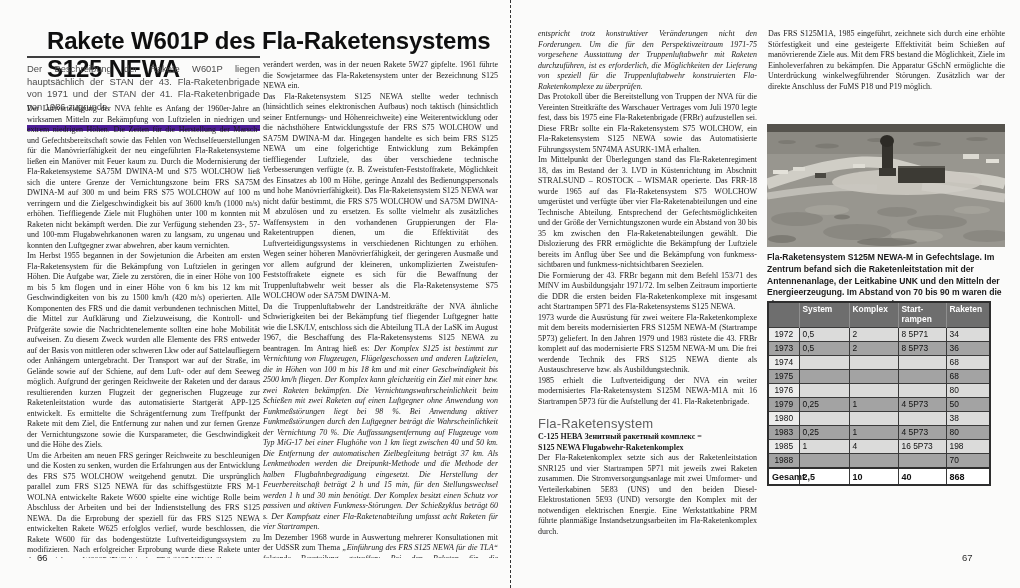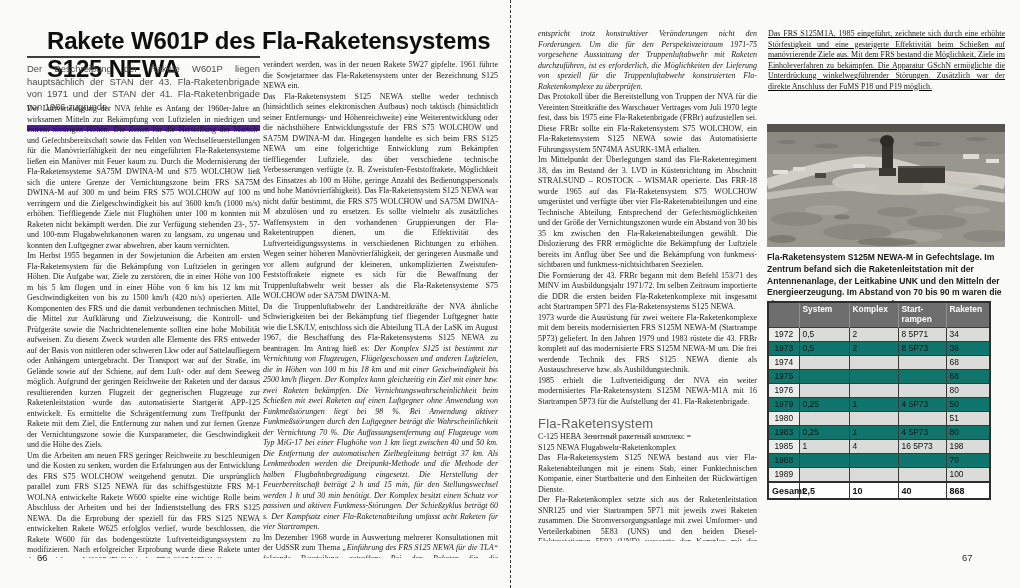--- a/index.html
+++ b/index.html
@@ -23,27 +23,27 @@
     font-size:9.4px; line-height:12.6px; color:#4c4c4c; text-align:justify; }
 
   .body-col { overflow:hidden; }
   .body-text p { font-size:8px; line-height:10.5px; text-align:justify;
     color:#1c1c1c; hyphens:auto; -webkit-hyphens:auto; }
   .italic { font-style:italic; }
 
   #left-col1 { left:27px;  top:104px; width:233px; height:454px; }
   #left-col2 { left:263px; top:60px;  width:235px; height:498px; }
   #right-col1 { left:538px; top:29px; width:219px; height:512px; }
-  #right-col2-text { left:768px; top:29px; width:237px; height:92px;text-decoration:underline; }
+  #right-col2-text { left:768px; top:29px; width:237px; height:92px; }
 
   .section-heading { margin-top:9px;
     font-family:"Liberation Sans","DejaVu Sans",sans-serif;
     font-size:13px; font-weight:normal; color:#5f5f5f; letter-spacing:0.2px;
     line-height:16px; }
-  .sub-heading { font-weight:normal; font-size:8.4px; line-height:10.5px; color:#161616;
+  .sub-heading { font-weight:bold; font-size:8.4px; line-height:10.5px; color:#161616;
     text-align:right; }
 
   
   .photo-frame { left:767px; top:124px; width:238px; height:123px; background:#98968f; }
   .photo-frame svg { display:block; width:100%; height:100%; }
 
   .photo-caption { left:767px; top:252px; width:238px;
     font-family:"Liberation Sans","DejaVu Sans",sans-serif;
     font-weight:bold; font-size:8.6px; line-height:11.8px; color:#1b1b1b; }
 
@@ -54,21 +54,21 @@
     font-family:"Liberation Sans","DejaVu Sans",sans-serif; }
   th { background:#6e6e6e; color:#ffffff; font-size:8.4px; line-height:9.5px;
     font-weight:bold; text-align:left; padding:2px 3px 3px 3px;
     white-space:pre-line; vertical-align:top; border-left:1px solid #8f8f8f; }
   th:first-child { border-left:none; }
   td { border:1px solid #3a3a3a; font-size:8.4px; line-height:10px;
     padding:1px 3px 2px 3px; color:#111; height:11px; }
   td.year { background:#fdfdfc;text-align:center; }
   tr.stripe td { background:#dbdbda; }
   tr.stripe td.year { background:#ececeb; }
-  tr.plain td { background:#0f766e;margin-left:34px; }
+  tr.plain td { background:#a3a3a3;margin-left:34px; }
   tr.total td { background:#ffffff; font-weight:bold; font-size:9px;
     border-top:2px solid #2e2e2e; padding:2.5px 3px; }
 
   .page-number { font-family:"Liberation Sans","DejaVu Sans",sans-serif;
     font-size:9.5px; color:#2e2e2e; }
   #pn-left { left:37px; top:552px; }
   #pn-right { left:962px; top:552px; }
 </style>
 </head>
 <body>
@@ -102,21 +102,20 @@
   <div id="right-col1" class="abs body-col body-text">
     <p class="italic">entspricht trotz konstruktiver Veränderungen nicht den Forderungen. Um die für den Perspektivzeitraum 1971-75 vorgesehene Ausstattung der Truppenluftabwehr mit Raketen durchzuführen, ist es erforderlich, die Möglichkeiten der Lieferung von speziell für die Truppenluftabwehr konstruierten Fla-Raketenkomplexe zu überprüfen.</p>
     <p>Das Protokoll über die Bereitstellung von Truppen der NVA für die Vereinten Streitkräfte des Warschauer Vertrages vom Juli 1970 legte fest, dass bis 1975 eine Fla-Raketenbrigade (FRBr) aufzustellen sei. Diese FRBr sollte ein Fla-Raketensystem S75 WOLCHOW, ein Fla-Raketensystem S125 NEWA sowie das Automatisierte Führungssystem 5N74MA ASURK-1MÄ erhalten.</p>
     <p>Im Mittelpunkt der Überlegungen stand das Fla-Raketenregiment 18, das im Bestand der 3. LVD in Küstenrichtung im Abschnitt STRALSUND – ROSTOCK – WISMAR operierte. Das FRR-18 wurde 1965 auf das Fla-Raketensystem S75 WOLCHOW umgerüstet und verfügte über vier Fla-Raketenabteilungen und eine Technische Abteilung. Entsprechend der Gefechtsmöglichkeiten und der Größe der Vernichtungszonen wurde ein Abstand von 30 bis 35 km zwischen den Fla-Raketenabteilungen gewählt. Die Dislozierung des FRR ermöglichte die Bekämpfung der Luftziele bereits im Anflug über See und die Bekämpfung von funkmess-sichtbaren und funkmess-nichtsichtbaren Seezielen.</p>
     <p>Die Formierung der 43. FRBr begann mit dem Befehl 153/71 des MfNV im Ausbildungsjahr 1971/72. Im selben Zeitraum importierte die DDR die ersten beiden Fla-Raketenkomplexe mit insgesamt acht Startrampen 5P71 des Fla-Raketensystems S125 NEWA.</p>
     <p>1973 wurde die Ausrüstung für zwei weitere Fla-Raketenkomplexe mit dem bereits modernisierten FRS S125M NEWA-M (Startrampe 5P73) geliefert. In den Jahren 1979 und 1983 rüstete die 43. FRBr komplett auf das modernisierte FRS S125M NEWA-M um. Die frei werdende Technik des FRS S125 NEWA diente als Austauschreserve bzw. als Ausbildungstechnik.</p>
     <p>1985 erhielt die Luftverteidigung der NVA ein weiter modernisiertes Fla-Raketensystem S125M NEWA-M1A mit 16 Startrampen 5P73 für die Aufstellung der 41. Fla-Raketenbrigade.</p>
     <h2 class="section-heading">Fla-Raketensystem</h2>
     <p class="sub-heading">C-125 НЕВА Зенитный ракетный комплекс =</p>
     <p class="sub-heading">S125 NEWA Flugabwehr-Raketenkomplex</p>
-    <p>Das Fla-Raketensystem S125 NEWA bestand aus vier Fla-Raketenabteilungen mit je einem Stab, einer Funktechnischen Kompanie, einer Startbatterie und den Einheiten der Rückwärtigen Dienste.</p>
     <p>Der Fla-Raketenkomplex setzte sich aus der Raketenleitstation SNR125 und vier Startrampen 5P71 mit jeweils zwei Raketen zusammen. Die Stromversorgungsanlage mit zwei Umformer- und Verteilerkabinen 5E83 (UNS) und den beiden Diesel-Elektrostationen 5E93 (UND) versorgte den Komplex mit der notwendigen elektrischen Energie. Eine Werkstattkabine PRM führte planmäßige Instandsetzungsarbeiten im Fla-Raketenkomplex durch.</p>
 
   </div>
 
   <div id="right-col2-text" class="abs body-col body-text">
     <p>Das FRS S125M1A, 1985 eingeführt, zeichnete sich durch eine erhöhte Störfestigkeit und eine gesteigerte Effektivität beim Schießen auf manövrierende Ziele aus. Mit dem FRS bestand die Möglichkeit, Ziele im Einholeverfahren zu bekämpfen. Die Apparatur GSchN ermöglichte die Unterdrückung winkelwegführender Störungen. Zusätzlich war der direkte Anschluss der FuMS P18 und P19 möglich.</p>
   </div>
 
   <div class="abs photo-frame">
     <svg viewBox="0 0 238 123" preserveAspectRatio="none">
@@ -227,21 +226,21 @@
             <td>0,25</td>
             <td>1</td>
             <td>4 5P73</td>
             <td>50</td>
           </tr>
           <tr class="stripe">
             <td class="year">1980</td>
             <td></td>
             <td></td>
             <td></td>
-            <td>51</td>
+            <td>38</td>
           </tr>
           <tr class="plain">
             <td class="year">1983</td>
             <td>0,25</td>
             <td>1</td>
             <td>4 5P73</td>
             <td>80</td>
           </tr>
           <tr class="stripe">
             <td class="year">1985</td>
@@ -249,27 +248,20 @@
             <td>4</td>
             <td>16 5P73</td>
             <td>198</td>
           </tr>
           <tr class="plain">
             <td class="year">1988</td>
             <td></td>
             <td></td>
             <td></td>
             <td>70</td>
-          </tr>
-          <tr class="stripe">
-            <td class="year">1989</td>
-            <td></td>
-            <td></td>
-            <td></td>
-            <td>100</td>
           </tr>
           <tr class="total">
             <td class="year">Gesamt</td>
             <td>2,5</td>
             <td>10</td>
             <td>40</td>
             <td>868</td>
           </tr>
         </tbody>
     </table>

